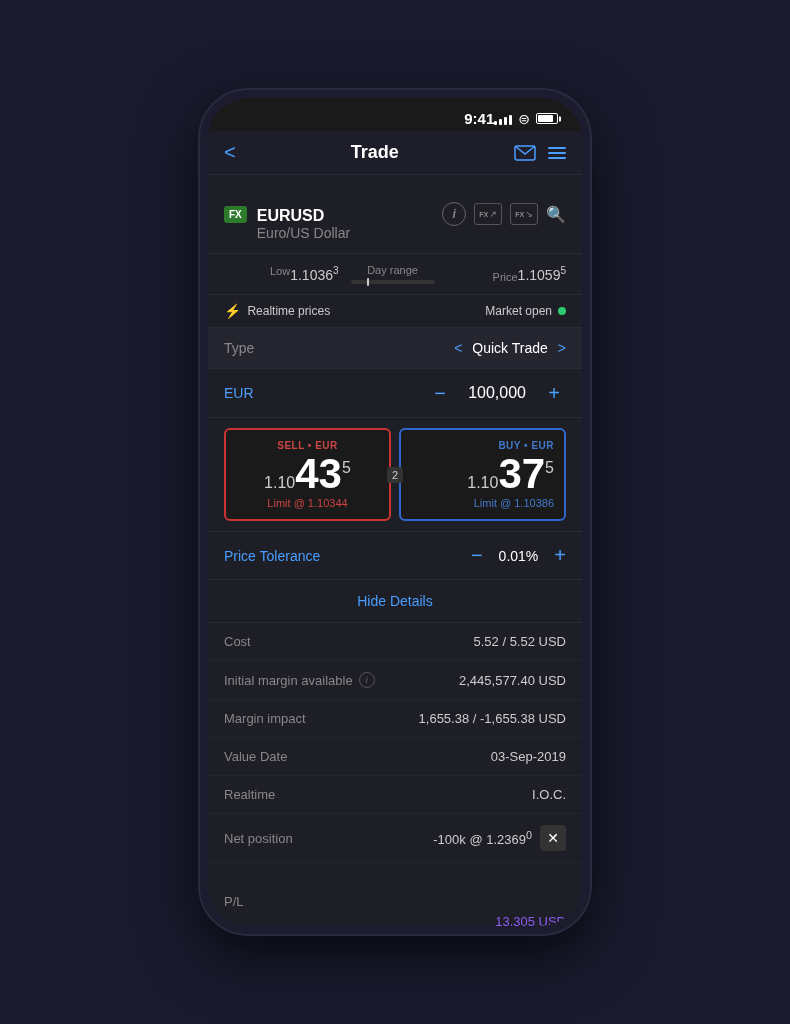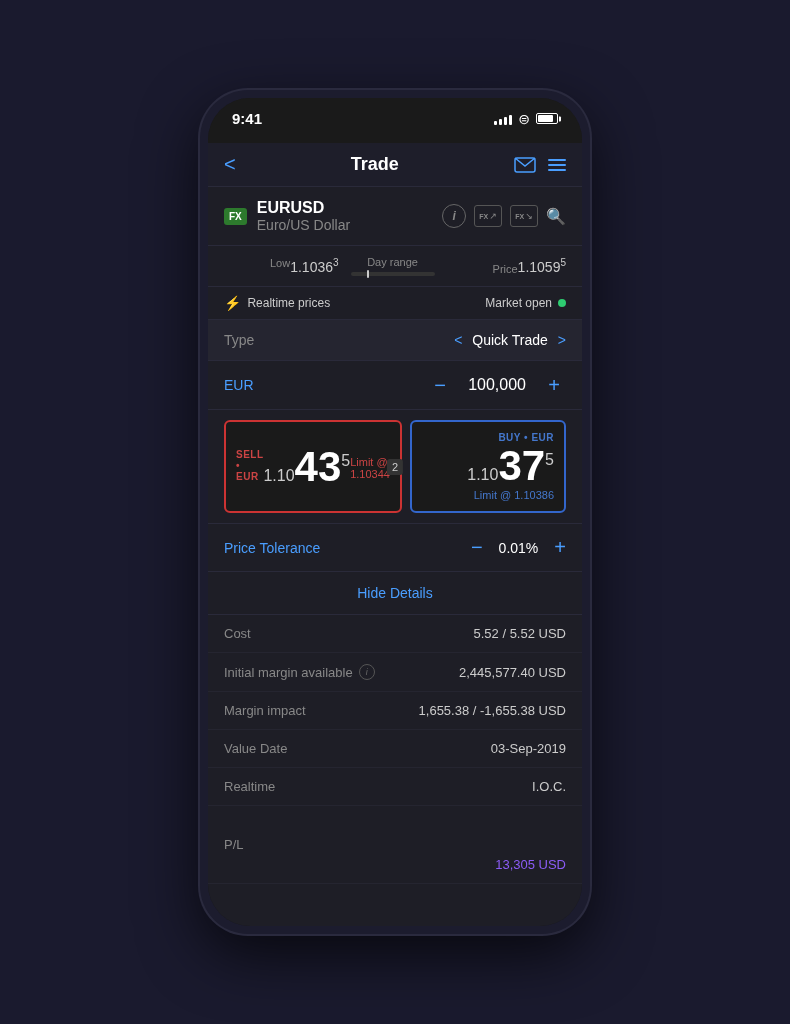--- a/index.html
+++ b/index.html
@@ -28,23 +28,23 @@
       background: #1a1a1a;
       border-radius: 42px;
       overflow: hidden;
       display: flex;
       flex-direction: column;
     }
 
     
     .status-bar {
       background: #1a1a1a;
-      padding: 12px 24px 16px;
-      display: flex;
-      justify-content: space-between;
+      padding: 12px 24px 4px;
+      display: flex;
+      justify-content: flex-end;
       align-items: center;
     }
     .status-time {
       color: #fff;
       font-size: 15px;
       font-weight: 600;
     }
     .status-icons {
       display: flex;
       align-items: center;
@@ -155,20 +155,21 @@
       background: #2d7a2d;
       color: #fff;
       font-size: 10px;
       font-weight: 700;
       padding: 3px 5px;
       border-radius: 3px;
     }
     .instrument-info {
       display: flex;
       flex-direction: column;
+      margin-top: 20px;
     }
     .instrument-name {
       color: #fff;
       font-size: 16px;
       font-weight: 600;
     }
     .instrument-sub {
       color: #888;
       font-size: 14px;
     }
@@ -369,21 +370,21 @@
       margin: 10px 0;
       position: relative;
     }
     .sell-btn {
       flex: 1;
       background: #1a1a1a;
       border: 2px solid #cc3333;
       border-radius: 6px;
       padding: 10px;
       display: flex;
-      flex-direction: row;
+      flex-direction: column;
       align-items: center;
       cursor: pointer;
     }
     .buy-btn {
       flex: 1;
       background: #1a1a1a;
       border: 2px solid #3366cc;
       border-radius: 6px;
       padding: 10px;
       display: flex;
@@ -716,20 +717,27 @@
         </div>
         <div class="detail-row">
           <span class="detail-label">Value Date</span>
           <span class="detail-value">03-Sep-2019</span>
         </div>
         <div class="detail-row">
           <span class="detail-label">Realtime</span>
           <span class="detail-value">I.O.C.</span>
         </div>
 
+        <div class="net-position-row">
+          <span class="detail-label">Net position</span>
+          <div class="net-position-value">
+            <span class="net-val-text">-100k @ 1.2369<sup>0</sup></span>
+            <div class="close-x">✕</div>
+          </div>
+        </div>
 
         <div class="detail-row">
           <span class="detail-label">P/L</span>
           <span class="detail-value green">13,305 USD</span>
         </div>
       </div>
 
     </div>
   </div>
 </div>

